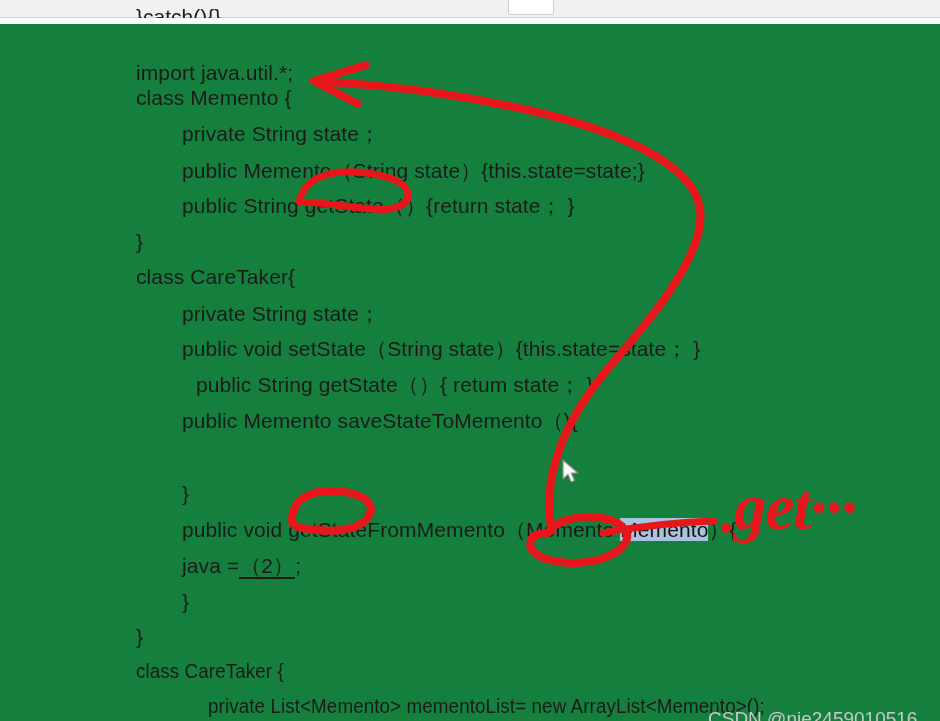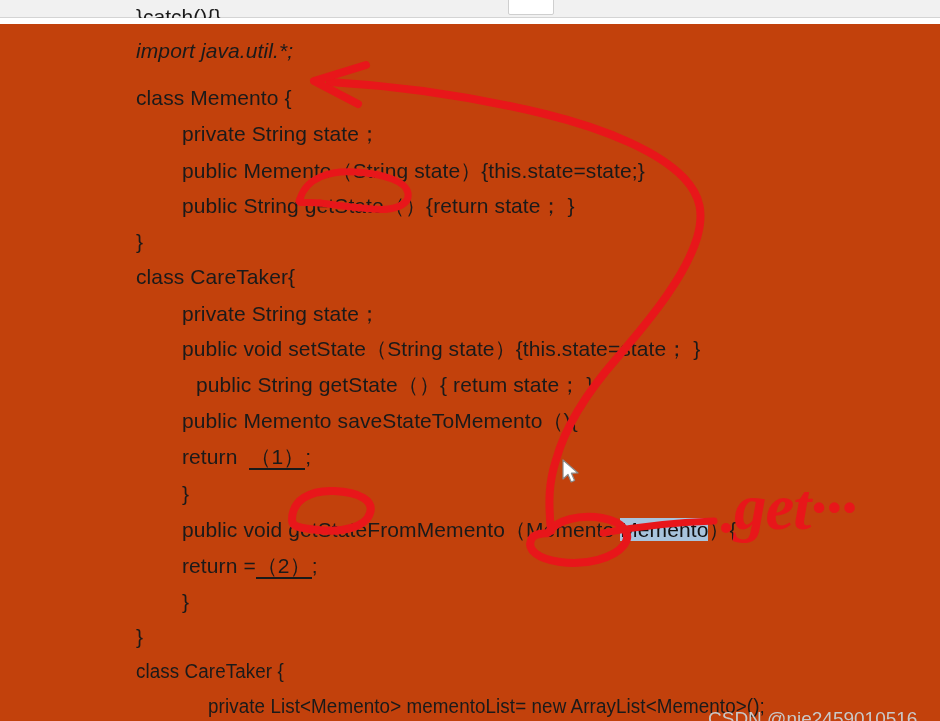--- a/index.html
+++ b/index.html
@@ -40,21 +40,21 @@
     border: 1px solid #cfcfcf;
     border-radius: 2px;
   }
 
   
   #page {
     position: absolute;
     left: 0; top: 18px;
     width: 940px;
     height: 703px;
-    background: #c2410c;
+    background: #15803d;
   }
 
   
   .line {
     position: absolute;
     white-space: pre;
     color: #1a1a1a;
     font-size: 21px;
     line-height: 21px;
     letter-spacing: 0.1px;
@@ -147,43 +147,42 @@
   <div id="chrome"></div>
   <div id="chrome-tab"></div>
   <div id="chrome-rule"></div>
 
   <div id="page">
 
     <div id="clipped-line">}catch(){}</div>
     <div id="clipped-mask"></div>
 
     <div id="lines">
-        <div class="line" style="left: 136px; top: 22px; font-style: italic;">import java.util.*;</div>
+        <div class="line" style="left: 136px; top: 44px;">import java.util.*;</div>
         <div class="line" style="left: 136px; top: 69px; text-align: center;">class Memento {</div>
         <div class="line" style="left: 182px; top: 105px;">private String state；</div>
         <div class="line" style="left: 182px; top: 142px;">public Memento（String state）{this.state=state;}</div>
         <div class="line" style="left: 182px; top: 177px;">public String getState（）{return state； }</div>
         <div class="line" style="left: 136px; top: 213px;">}</div>
         <div class="line" style="left: 136px; top: 248px;">class CareTaker{</div>
         <div class="line" style="left: 182px; top: 285px;">private String state；</div>
         <div class="line" style="left: 182px; top: 320px;">public void setState（String state）{this.state=state； }</div>
         <div class="line" style="left: 196px; top: 356px;">public String getState（）{ retum state； }</div>
         <div class="line" style="left: 182px; top: 392px;">public Memento saveStateToMemento（){</div>
         <div class="line" style="left: 182px; top: 465px;">}</div>
         <div class="line" style="left: 182px; top: 573px;">}</div>
         <div class="line" style="left: 136px; top: 608px;">}</div>
         <div class="line cond" style="left: 136px; top: 643px;">class CareTaker {</div>
         <div class="line cond" style="left: 208px; top: 678px;">private List&lt;Memento&gt; mementoList= new ArrayList&lt;Memento&gt;();</div>
       </div>
 
-    <div class="line" id="blank1" style="left: 182px; top: 428px;"><span>return  </span><span class="blank-slot">（1）</span><span>;</span></div>
 
     <div class="line" id="paramline" style="left: 182px; top: 501px;"><span>public void getStateFromMemento（Memento </span><span class="hl">Memento</span><span>）{</span></div>
 
-    <div class="line" id="blank2" style="left: 182px; top: 537px;"><span>return =</span><span class="blank-slot">（2）</span><span>;</span></div>
+    <div class="line" id="blank2" style="left: 182px; top: 537px;"><span>java =</span><span class="blank-slot">（2）</span><span>;</span></div>
 
     <div id="watermark">CSDN @nie2459010516</div>
   </div>
 
   <svg id="ink" viewBox="0 0 940 721" xmlns="http://www.w3.org/2000/svg">
 
     <path d="M 551 531 C 548 500 549 482 556 460
              C 566 424 589 390 617 358
              C 655 314 686 274 697 238
              C 704 214 701 196 684 178

